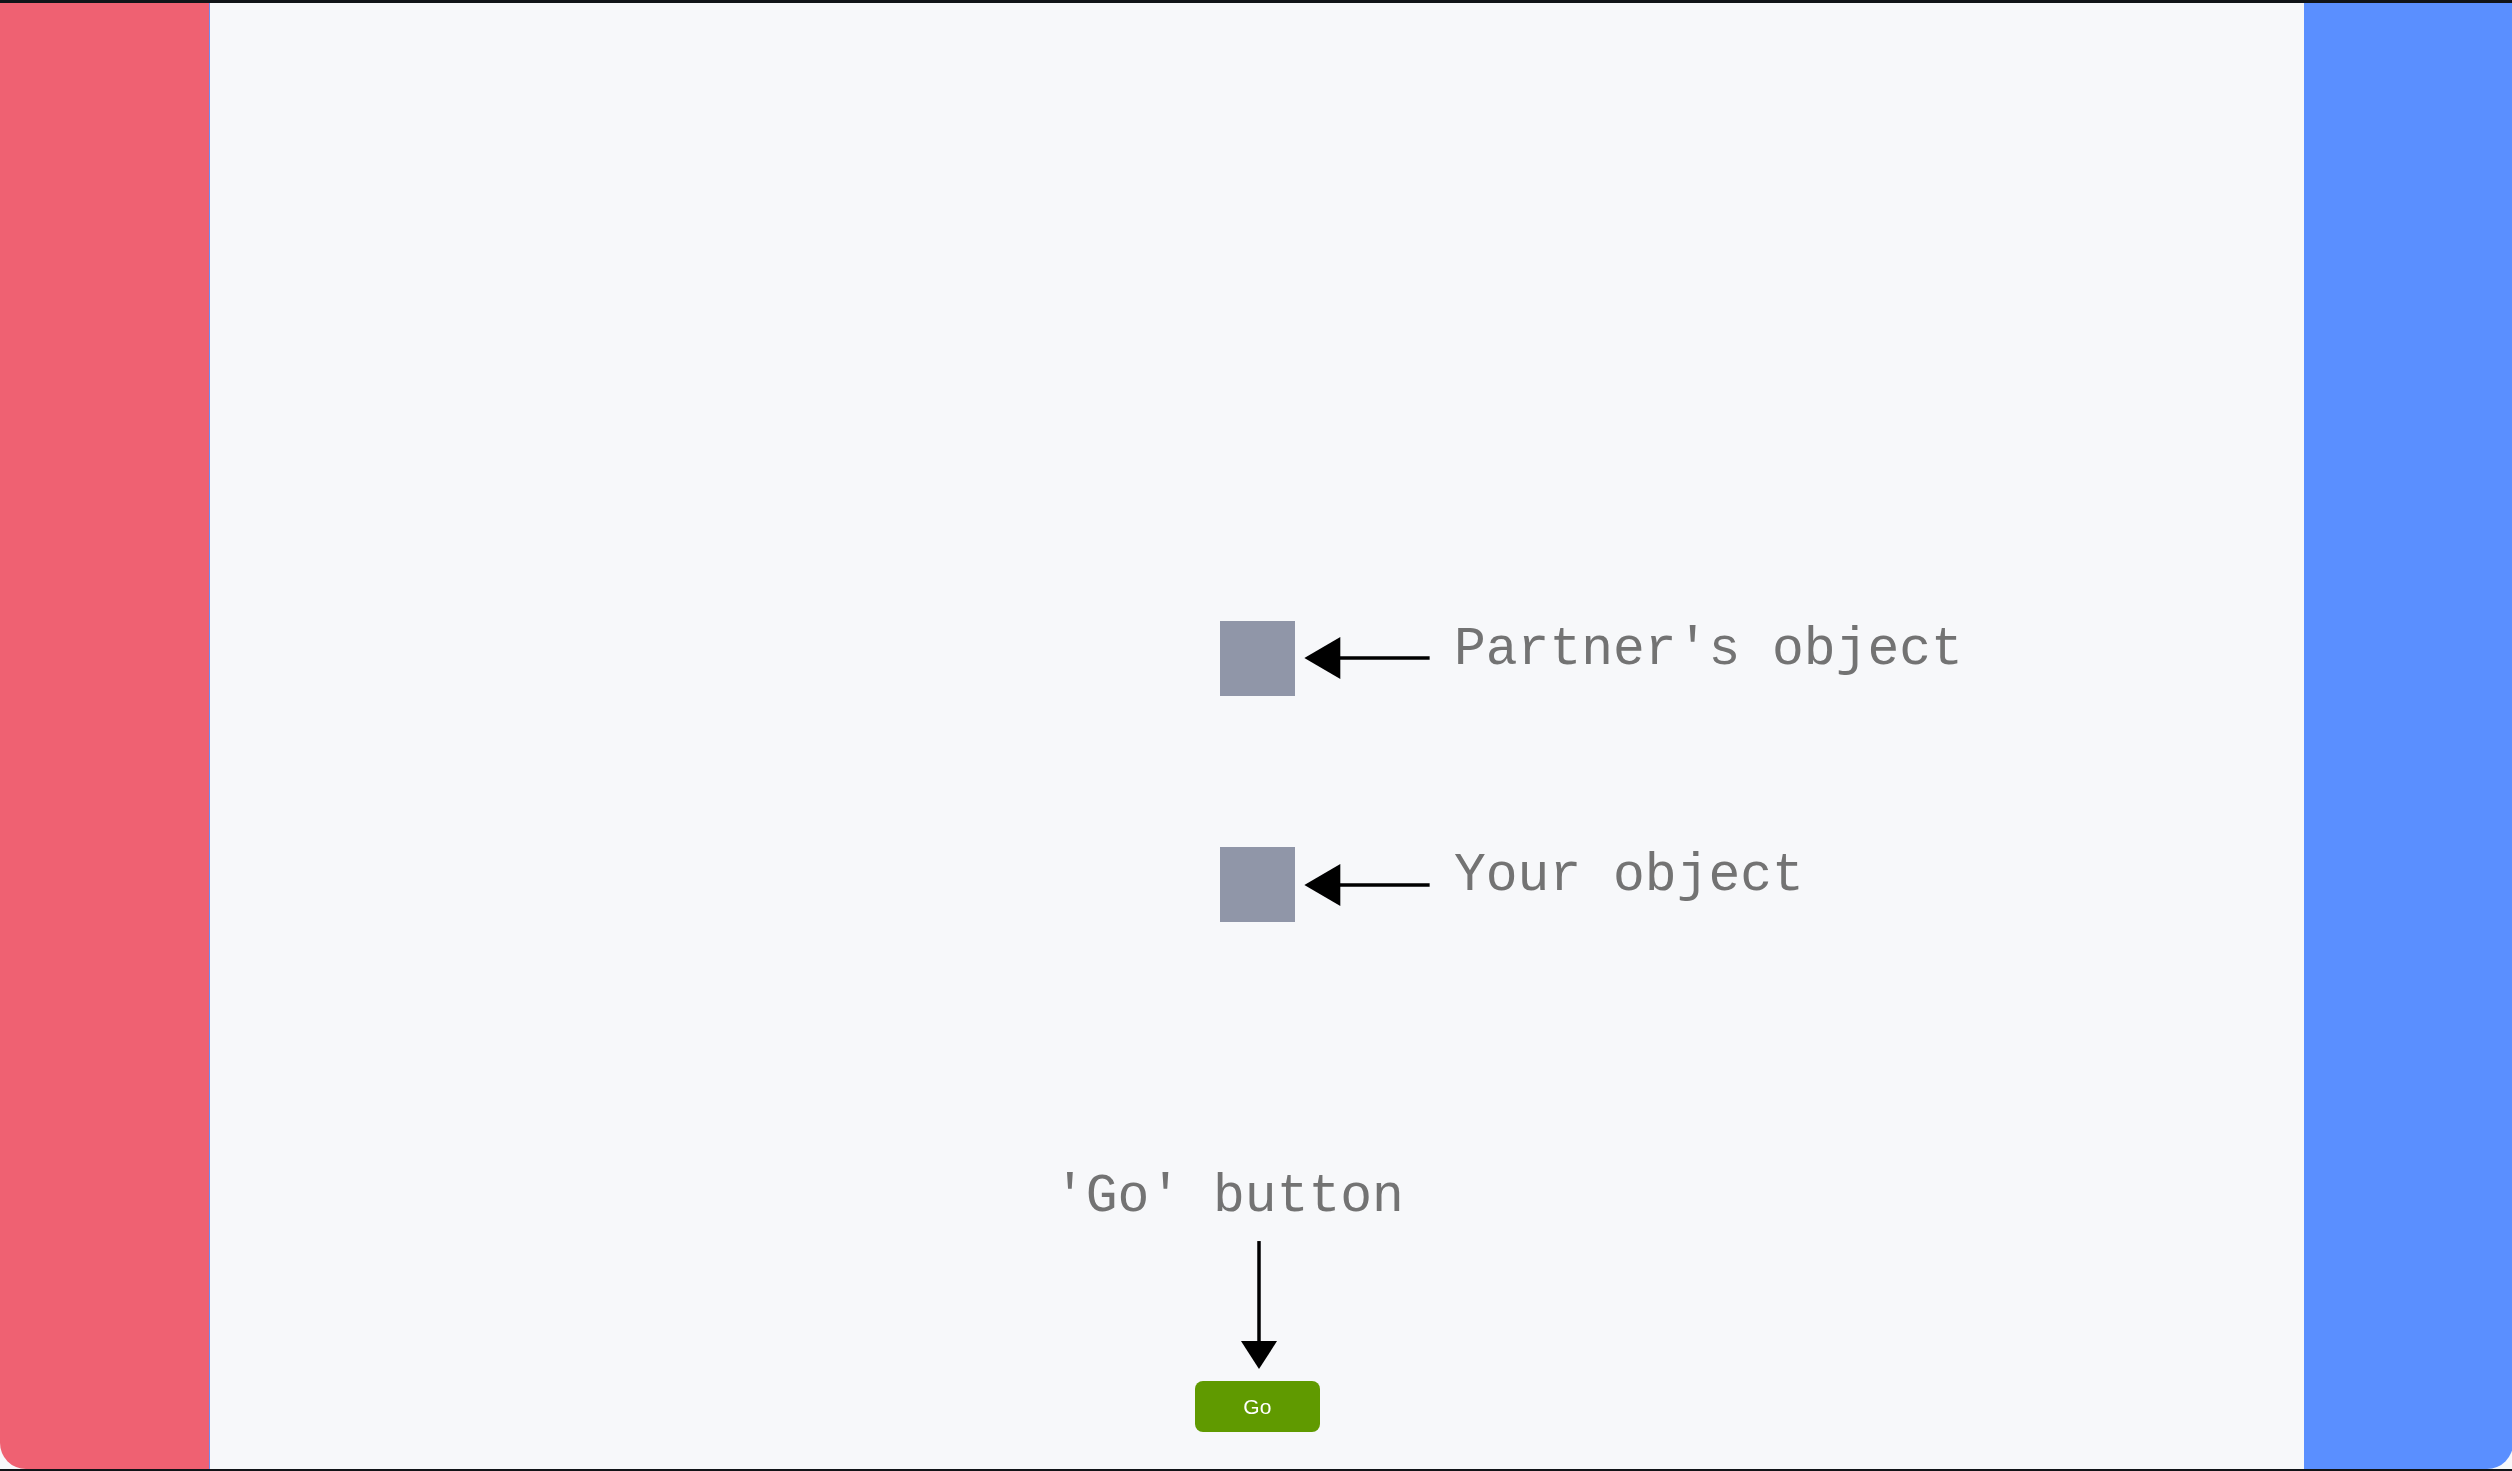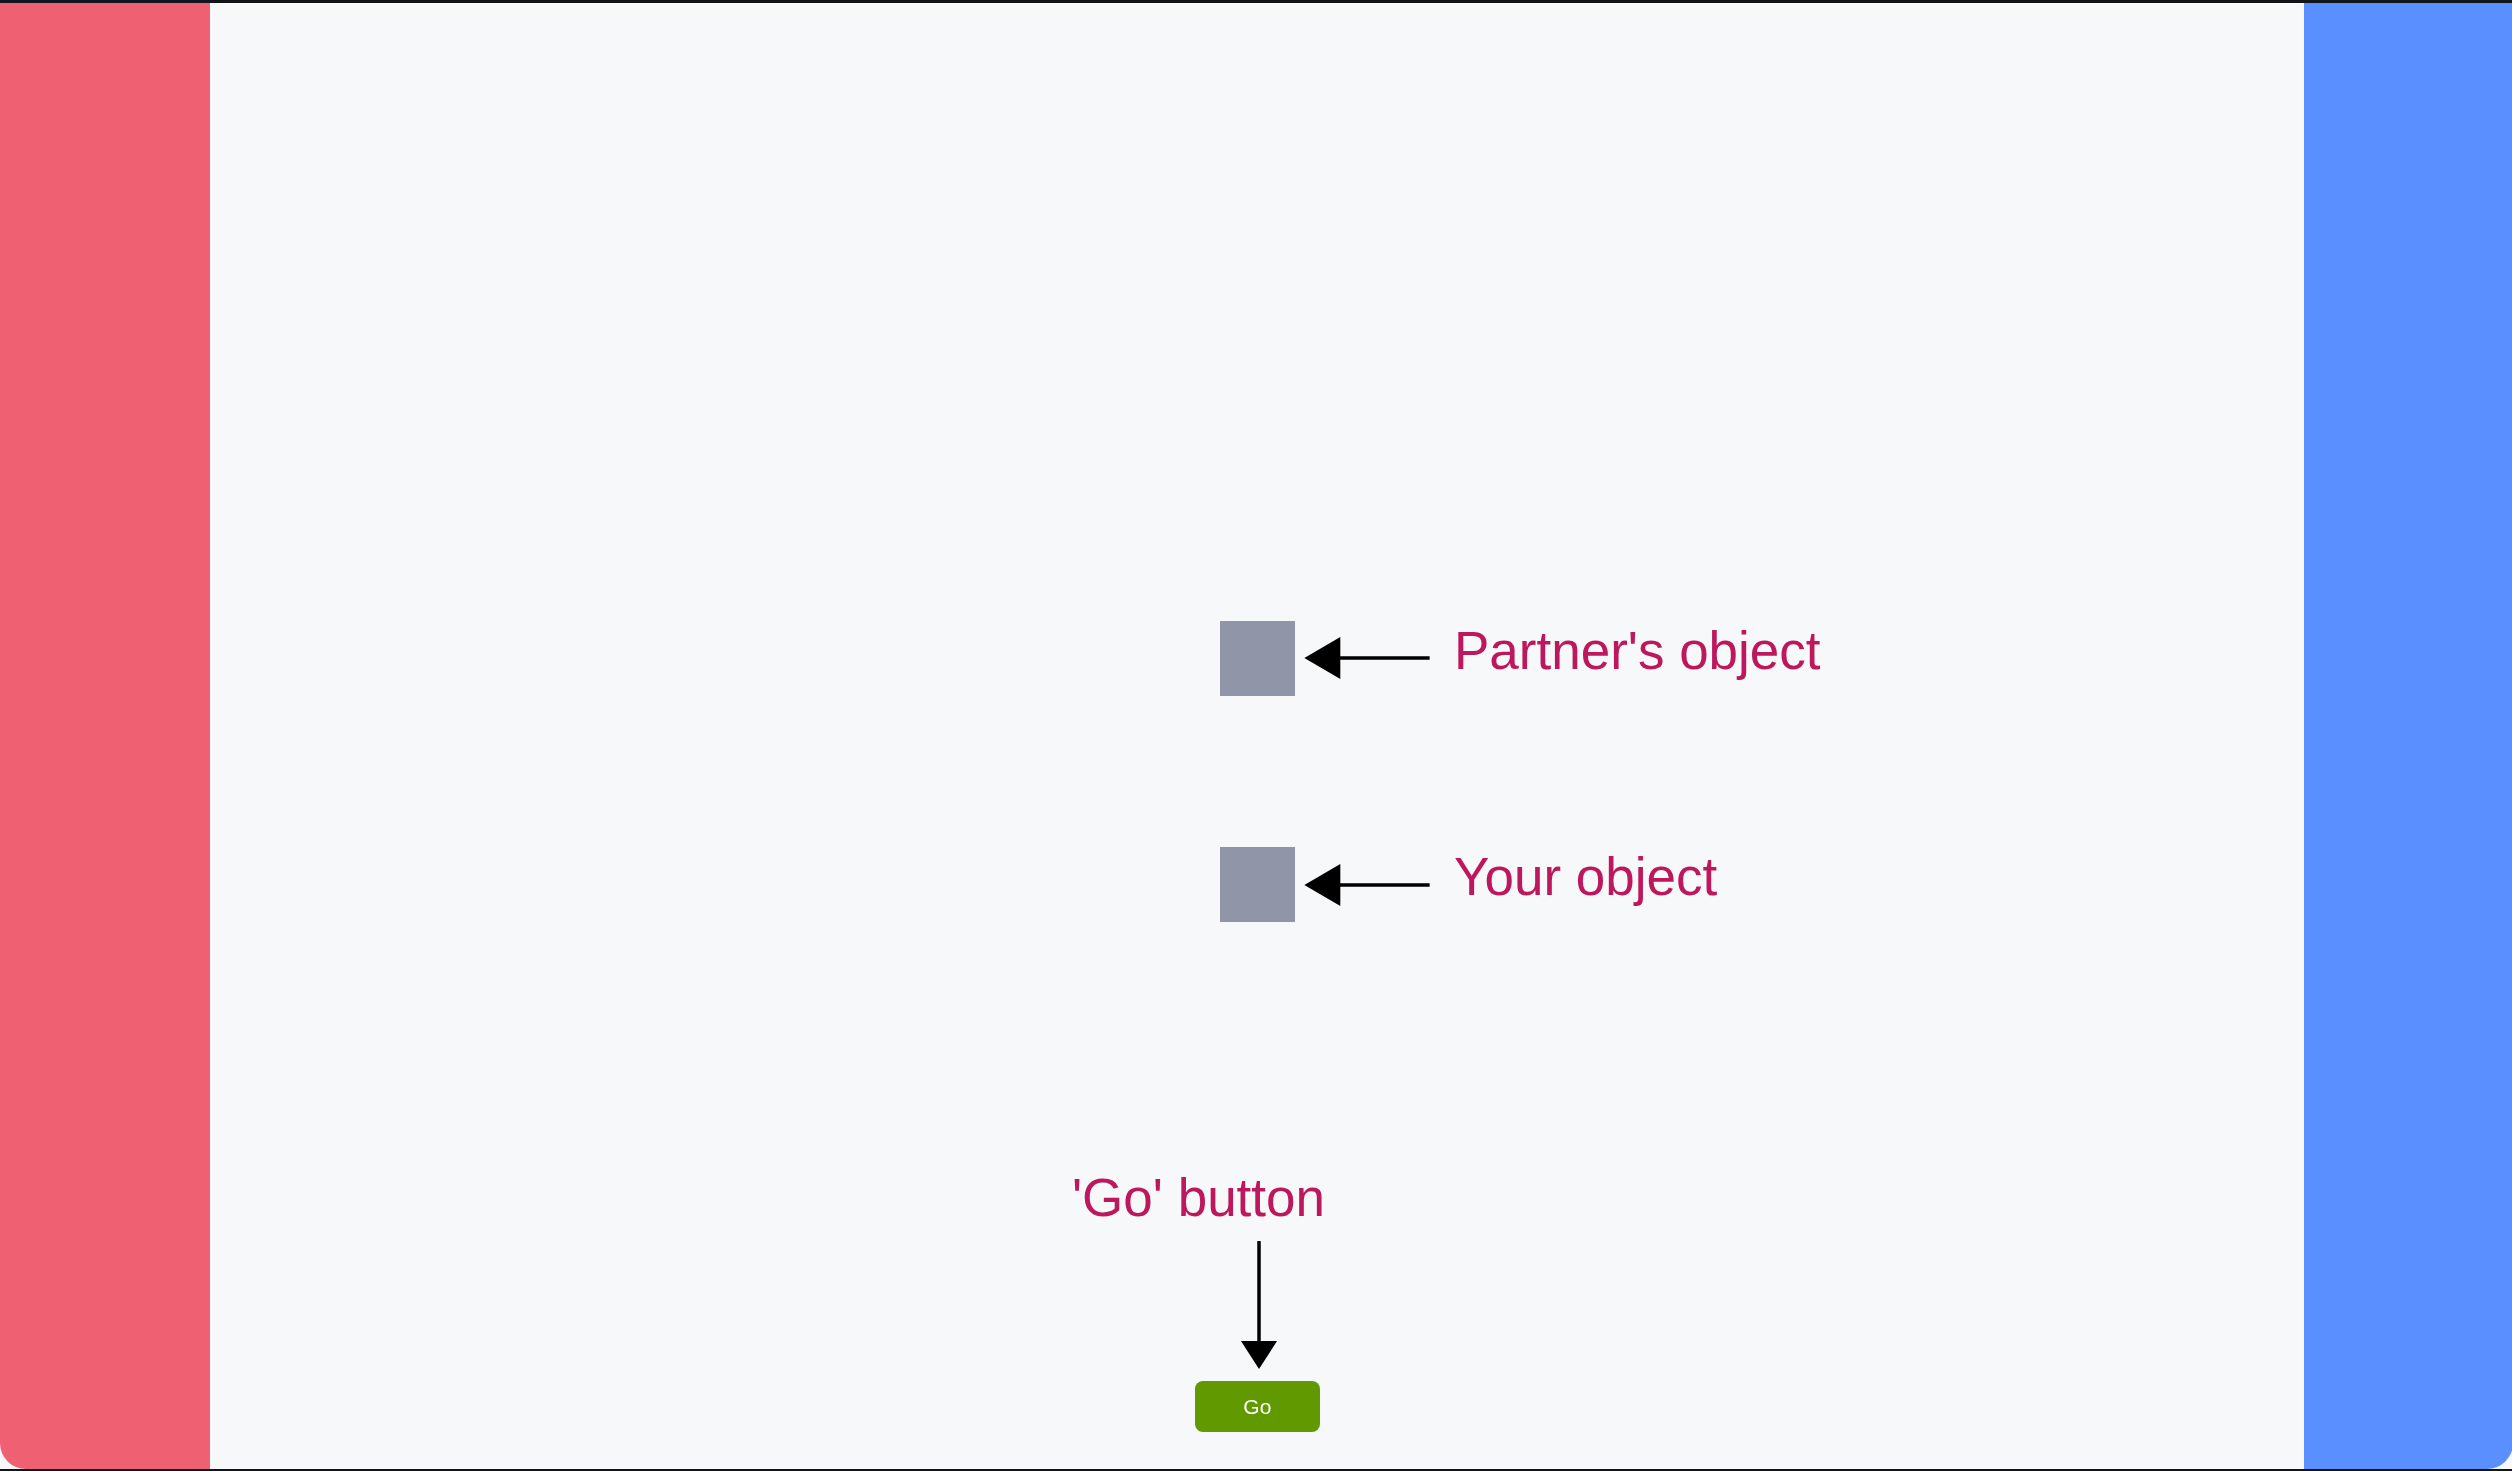--- a/index.html
+++ b/index.html
@@ -100,30 +100,30 @@
     position: absolute;
     left: 1017px;
     top: 1238px;
     width: 64px;
     height: 131px;
   }
 
   
   .annotation-label {
     position: absolute;
-    font-family: Liberation Sans, sans-serif;
+    font-family: Liberation Mono, monospace;
     font-size: 53px;
     font-weight: 400;
-    color: #be185d;
+    color: #737373;
     white-space: nowrap;
     line-height: 1;
   }
   #label-partner { left: 1244px; top: 621px; }
   #label-yours   { left: 1244px; top: 847px; }
-  #label-go      { left: 862px; top: 1168px; }
+  #label-go      { left: 844px; top: 1168px; }
 
   
   #go-button {
     position: absolute;
     left: 985px;
     top: 1378px;
     width: 125px;
     height: 51px;
     background: #609a00;
     border: none;

